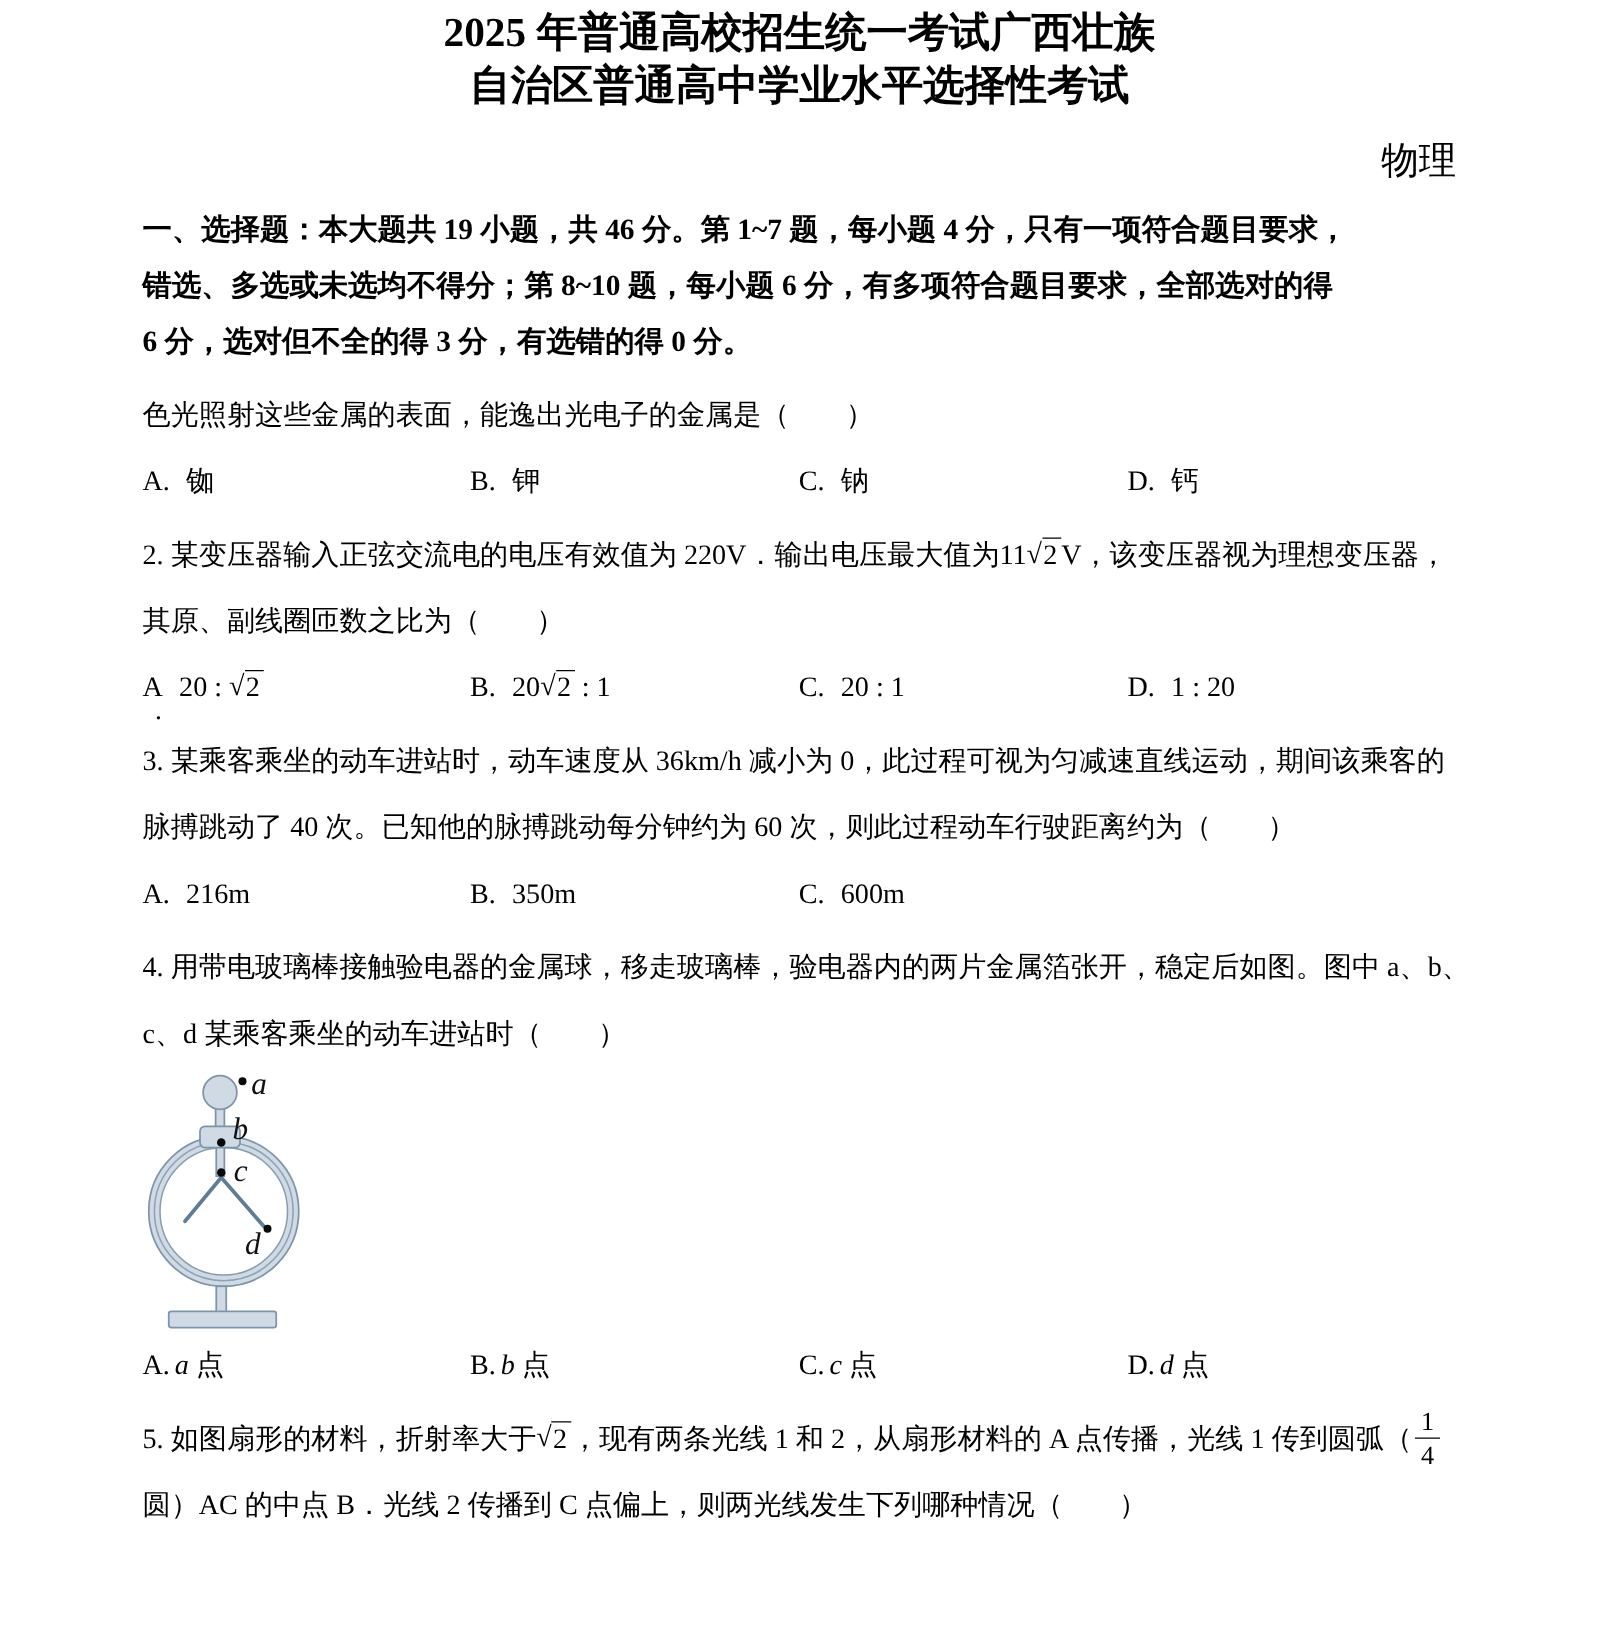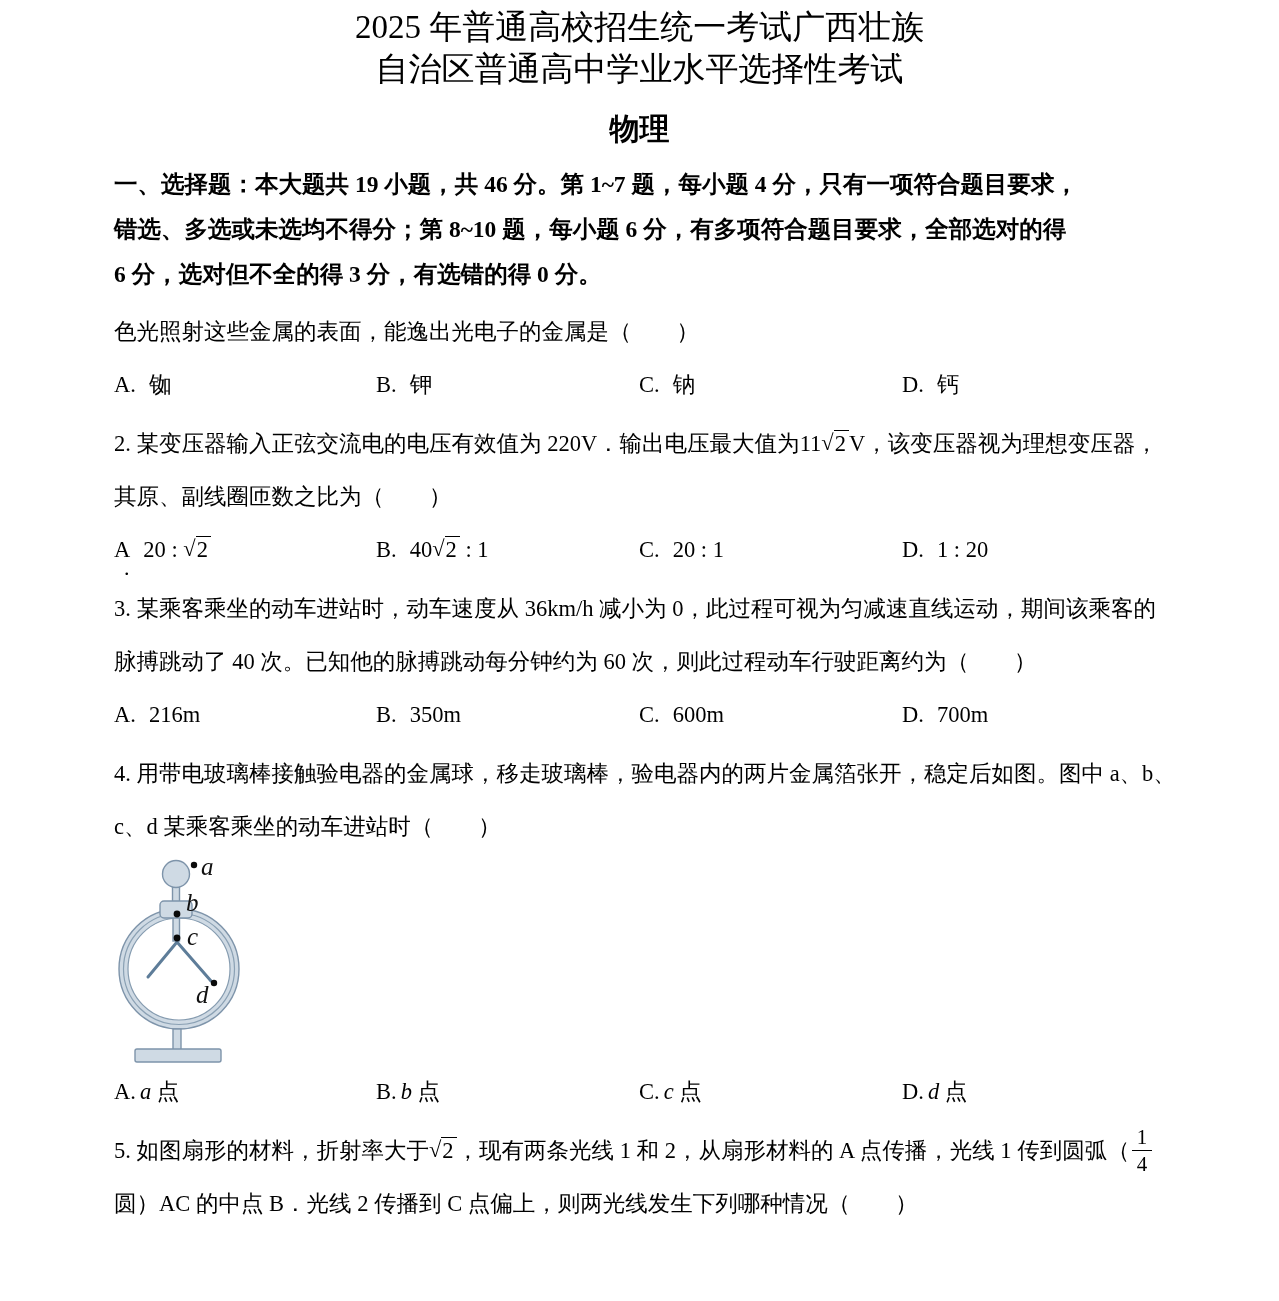--- a/index.html
+++ b/index.html
@@ -4,23 +4,23 @@
 <style>
   html,body{margin:0;padding:0;background:#ffffff;}
   .page{
     position:relative;
     width:1279px;height:1301px;
     background:#ffffff;color:#000;
     font-family:"Liberation Serif","DejaVu Serif",serif;
     overflow:hidden;
   }
   .content{padding:6px 114px 0 114px;}
-  .title{font-size:33px;font-weight:400;text-align:center;line-height:42px;}
+  .title{font-size:33px;font-weight:700;text-align:center;line-height:42px;}
   .title2{}
-  .subject{font-size:30px;font-weight:700;text-align:center;line-height:38px;margin-top:20px;}
+  .subject{font-size:30px;font-weight:400;text-align:right;line-height:38px;margin-top:20px;}
   .intro{font-size:23.5px;font-weight:700;line-height:45px;margin-top:14px;}
   .q{font-size:22.5px;}
   .q1{margin-top:8px;}
   .qblock{margin-top:6px;}
   .ln{height:53px;line-height:53px;white-space:nowrap;overflow:visible;}
   .opts{display:grid;grid-template-columns:262px 263px 263px auto;height:53px;line-height:53px;position:relative;}
   .opt{position:relative;white-space:nowrap;}
   .lab{display:inline-block;margin-right:13px;}
   .it{font-style:italic;}
   .sqrt{white-space:nowrap;}
@@ -66,34 +66,33 @@
       </div>
     </div>
 
     <div class="q qblock">
       <div class="ln">
         <span>2. 某变压器输入正弦交流电的电压有效值为 220V．输出电压最大值为</span><span class="sqrt"><span>11</span><span class="radsym">√</span><span class="rad">2</span><span>V</span></span><span>，该变压器视为理想变压器，</span>
       </div>
       <div class="ln">其原、副线圈匝数之比为（　　）</div>
       <div class="opts">
         <span class="opt"><span class="lab">A</span><span class="straydot">.</span><span class="sqrt"><span>20 : </span><span class="radsym">√</span><span class="rad">2</span></span></span>
-        <span class="opt"><span class="lab">B.</span><span class="sqrt"><span>40</span><span class="radsym">√</span><span class="rad">2</span><span> : 1</span></span></span>
+        <span class="opt"><span class="lab">B.</span><span class="sqrt"><span>20</span><span class="radsym">√</span><span class="rad">2</span><span> : 1</span></span></span>
         <span class="opt"><span class="lab">C.</span><span>20 : 1</span></span>
         <span class="opt"><span class="lab">D.</span><span>1 : 20</span></span>
       </div>
     </div>
 
     <div class="q qblock">
       <div class="ln">3. 某乘客乘坐的动车进站时，动车速度从 36km/h 减小为 0，此过程可视为匀减速直线运动，期间该乘客的</div>
       <div class="ln">脉搏跳动了 40 次。已知他的脉搏跳动每分钟约为 60 次，则此过程动车行驶距离约为（　　）</div>
       <div class="opts">
         <span class="opt"><span class="lab">A.</span><span>216m</span></span>
         <span class="opt"><span class="lab">B.</span><span>350m</span></span>
         <span class="opt"><span class="lab">C.</span><span>600m</span></span>
-        <span class="opt"><span class="lab">D.</span><span>700m</span></span>
       </div>
     </div>
 
     <div class="q qblock">
       <div class="ln">4. 用带电玻璃棒接触验电器的金属球，移走玻璃棒，验电器内的两片金属箔张开，稳定后如图。图中 a、b、</div>
       <div class="ln">c、d 某乘客乘坐的动车进站时（　　）</div>
 
       <div class="figwrap">
         <svg width="132" height="212" viewBox="0 0 132 212">
 

